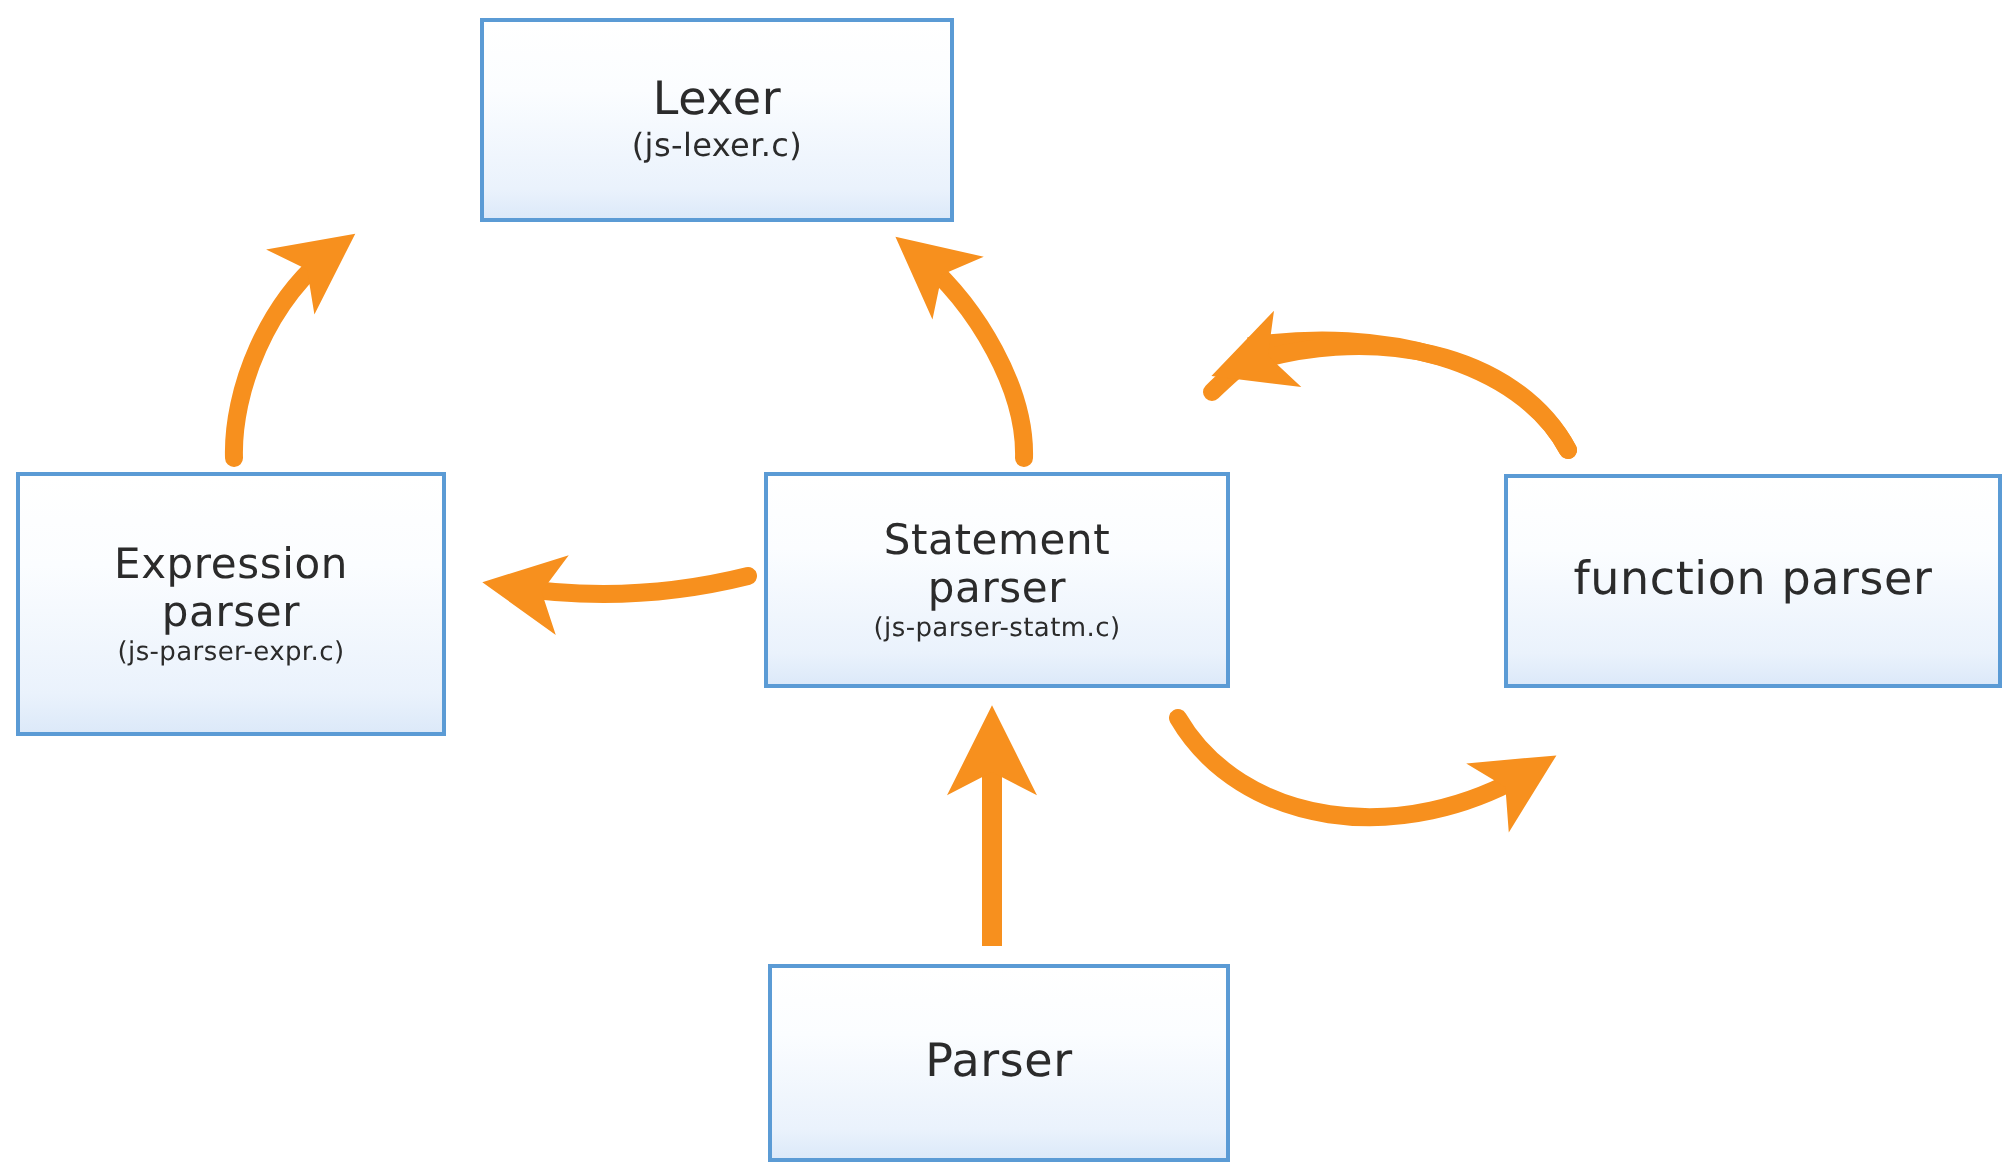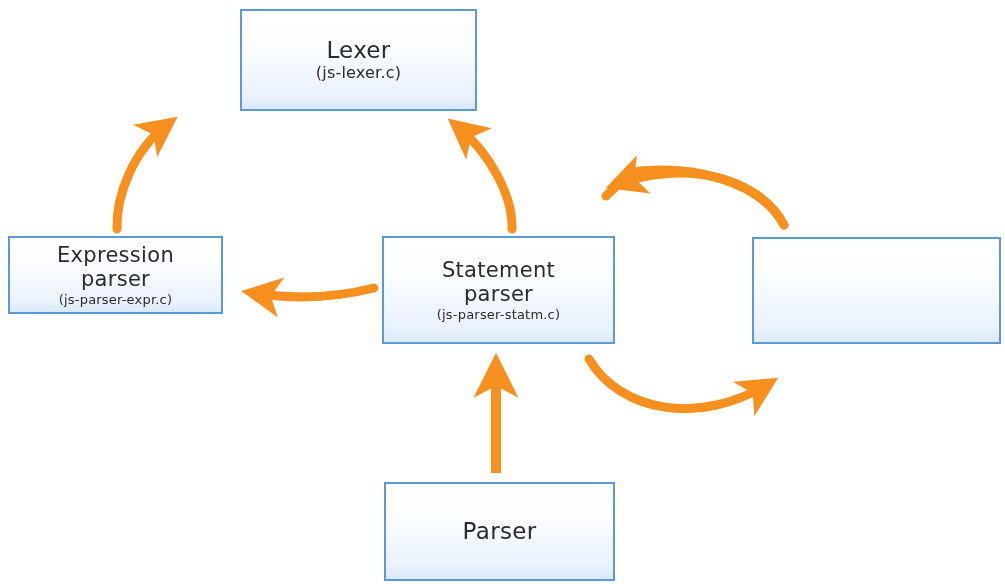--- a/index.html
+++ b/index.html
@@ -44,21 +44,21 @@
   }
   .node.two-line .title {
     font-size: 21px;
   }
   .node.two-line .sub {
     font-size: 13px;
   }
 
   
   #node-lexer      { left: 197px; top: 9px;   width: 237px; height: 102px; margin-left: 43px; }
-  #node-expr       { left: 8px;   top: 236px; width: 215px; height: 78px; }
+  #node-expr       { left: 8px;   top: 236px; width: 215px; height: 132px; }
   #node-statm      { left: 382px; top: 236px; width: 233px; height: 108px; }
   #node-function   { left: 752px; top: 237px; width: 249px; height: 107px; }
   #node-parser     { left: 384px; top: 482px; width: 231px; height: 99px; }
 
   #arrow-layer {
     position: absolute;
     left: 0;
     top: 0;
     width: 1005px;
     height: 584px;
@@ -102,19 +102,20 @@
     <span class="sub">(js-parser-expr.c)</span>
   </div>
 
   <div class="node two-line" id="node-statm">
     <span class="title">Statement</span>
     <span class="title">parser</span>
     <span class="sub">(js-parser-statm.c)</span>
   </div>
 
   <div class="node" id="node-function">
+    <span class="title">function parser</span>
   </div>
 
   <div class="node" id="node-parser">
     <span class="title">Parser</span>
   </div>
 
 </div>
 
 </body></html>

